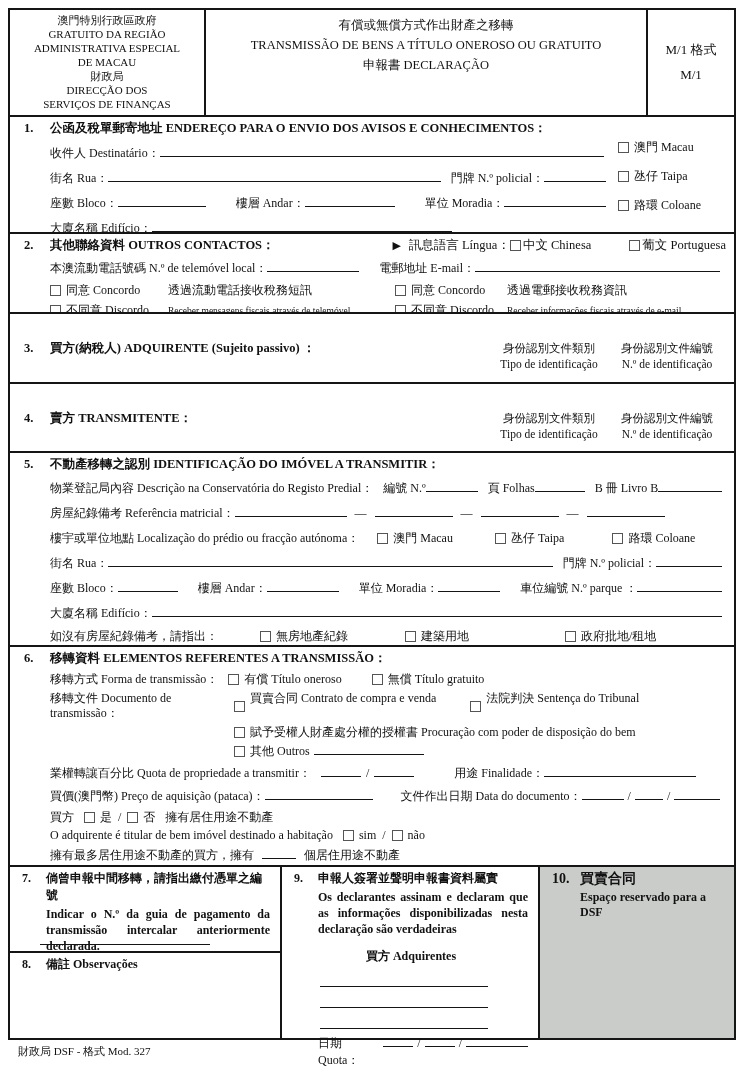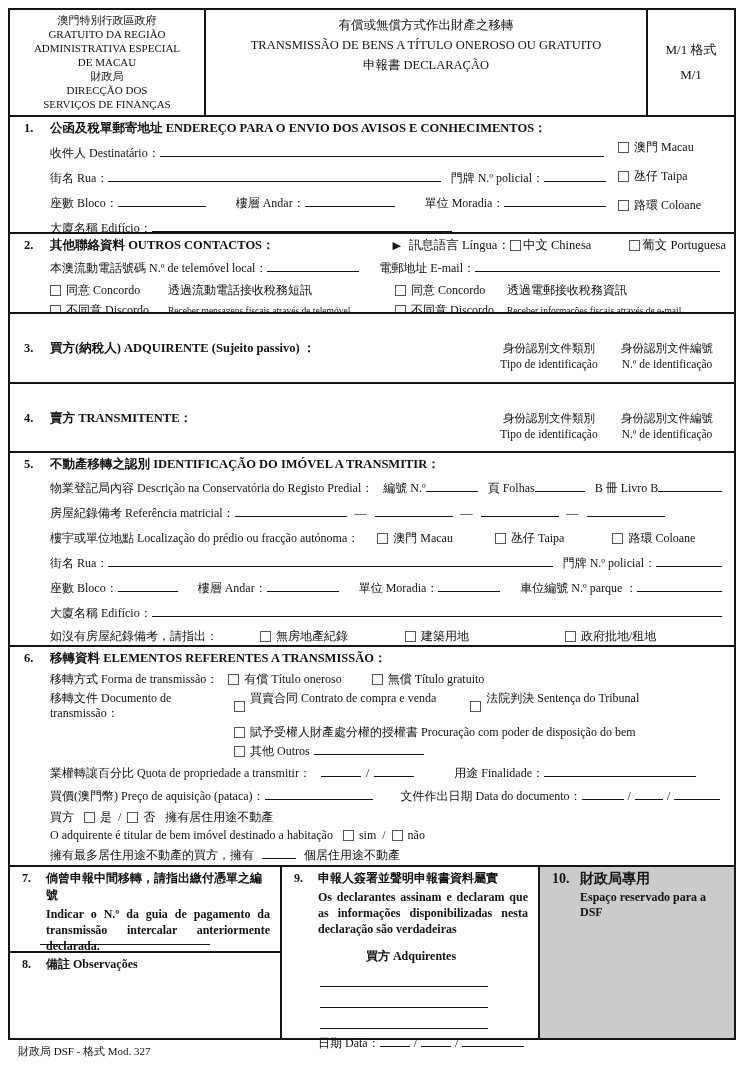--- a/index.html
+++ b/index.html
@@ -392,32 +392,32 @@
       <div class="head" style="font-size:12px">
         <span class="num" style="flex:0 0 24px">9.</span>
         <span>申報人簽署並聲明申報書資料屬實</span>
       </div>
       <div class="b just" style="margin-left:24px;margin-top:2px;line-height:1.35">Os declarantes assinam e declaram que as informações disponibilizadas nesta declaração são verdadeiras</div>
       <div class="b" style="text-align:center;margin-top:10px">買方 Adquirentes</div>
       <div class="sigline" style="margin:21px 40px 0 26px"></div>
       <div class="sigline" style="margin:20px 40px 0 26px"></div>
       <div class="sigline" style="margin:20px 40px 0 26px"></div>
       <div class="frow" style="margin-top:6px;margin-left:24px">
-        <span>日期 Data：</span>
+        <span>日期 Quota：</span>
         <span class="u" style="width:30px"></span>
         <span style="margin:0 4px">/</span>
         <span class="u" style="width:30px"></span>
         <span style="margin:0 4px">/</span>
         <span class="u" style="width:62px"></span>
       </div>
     </div>
     <div class="bcol3">
       <div class="head" style="font-size:14px">
         <span class="num" style="flex:0 0 28px">10.</span>
-        <span>財政局專用</span>
+        <span>買賣合同</span>
       </div>
       <div class="b" style="margin-left:28px;margin-top:2px">Espaço reservado para a DSF</div>
     </div>
   </div>
 
 </div>
 
 <div class="footer">財政局 DSF - 格式 Mod. 327</div>
 </div>
 

